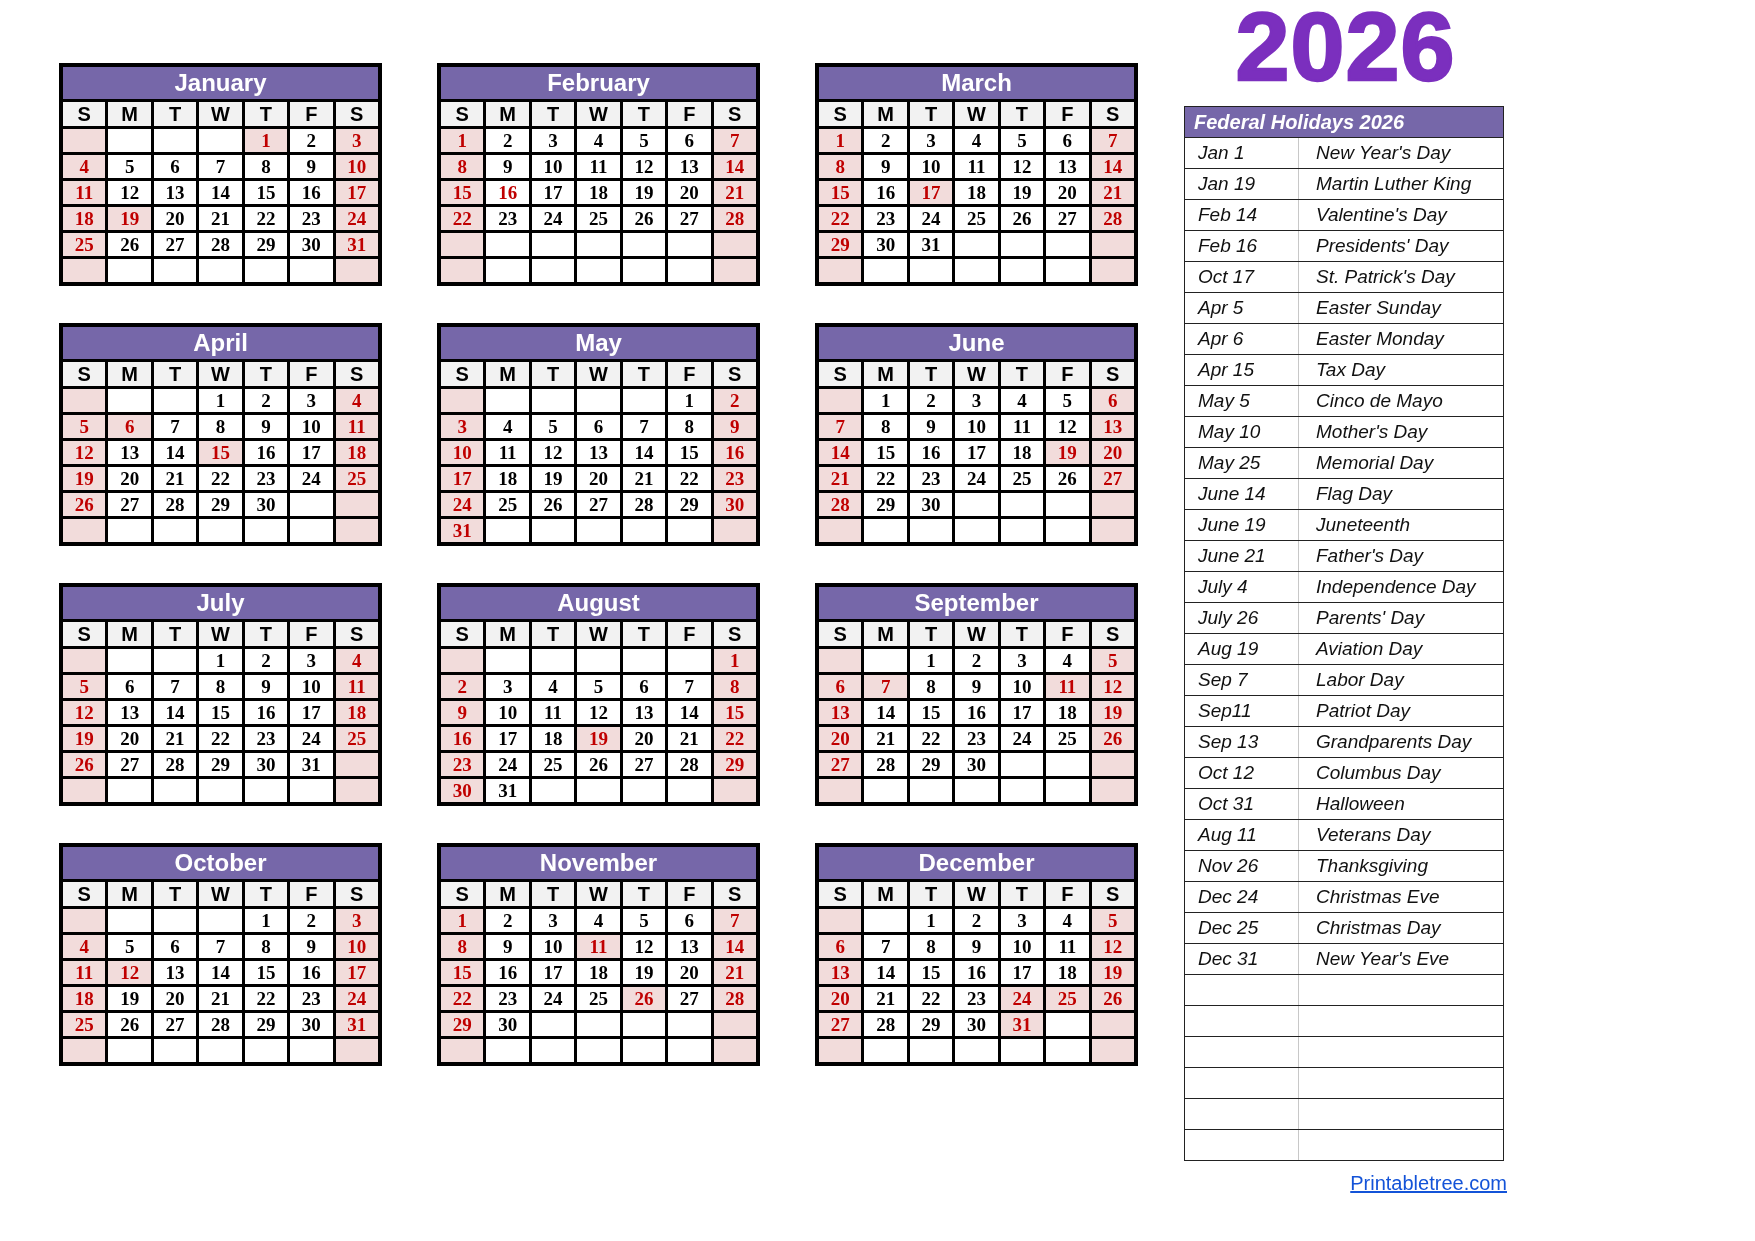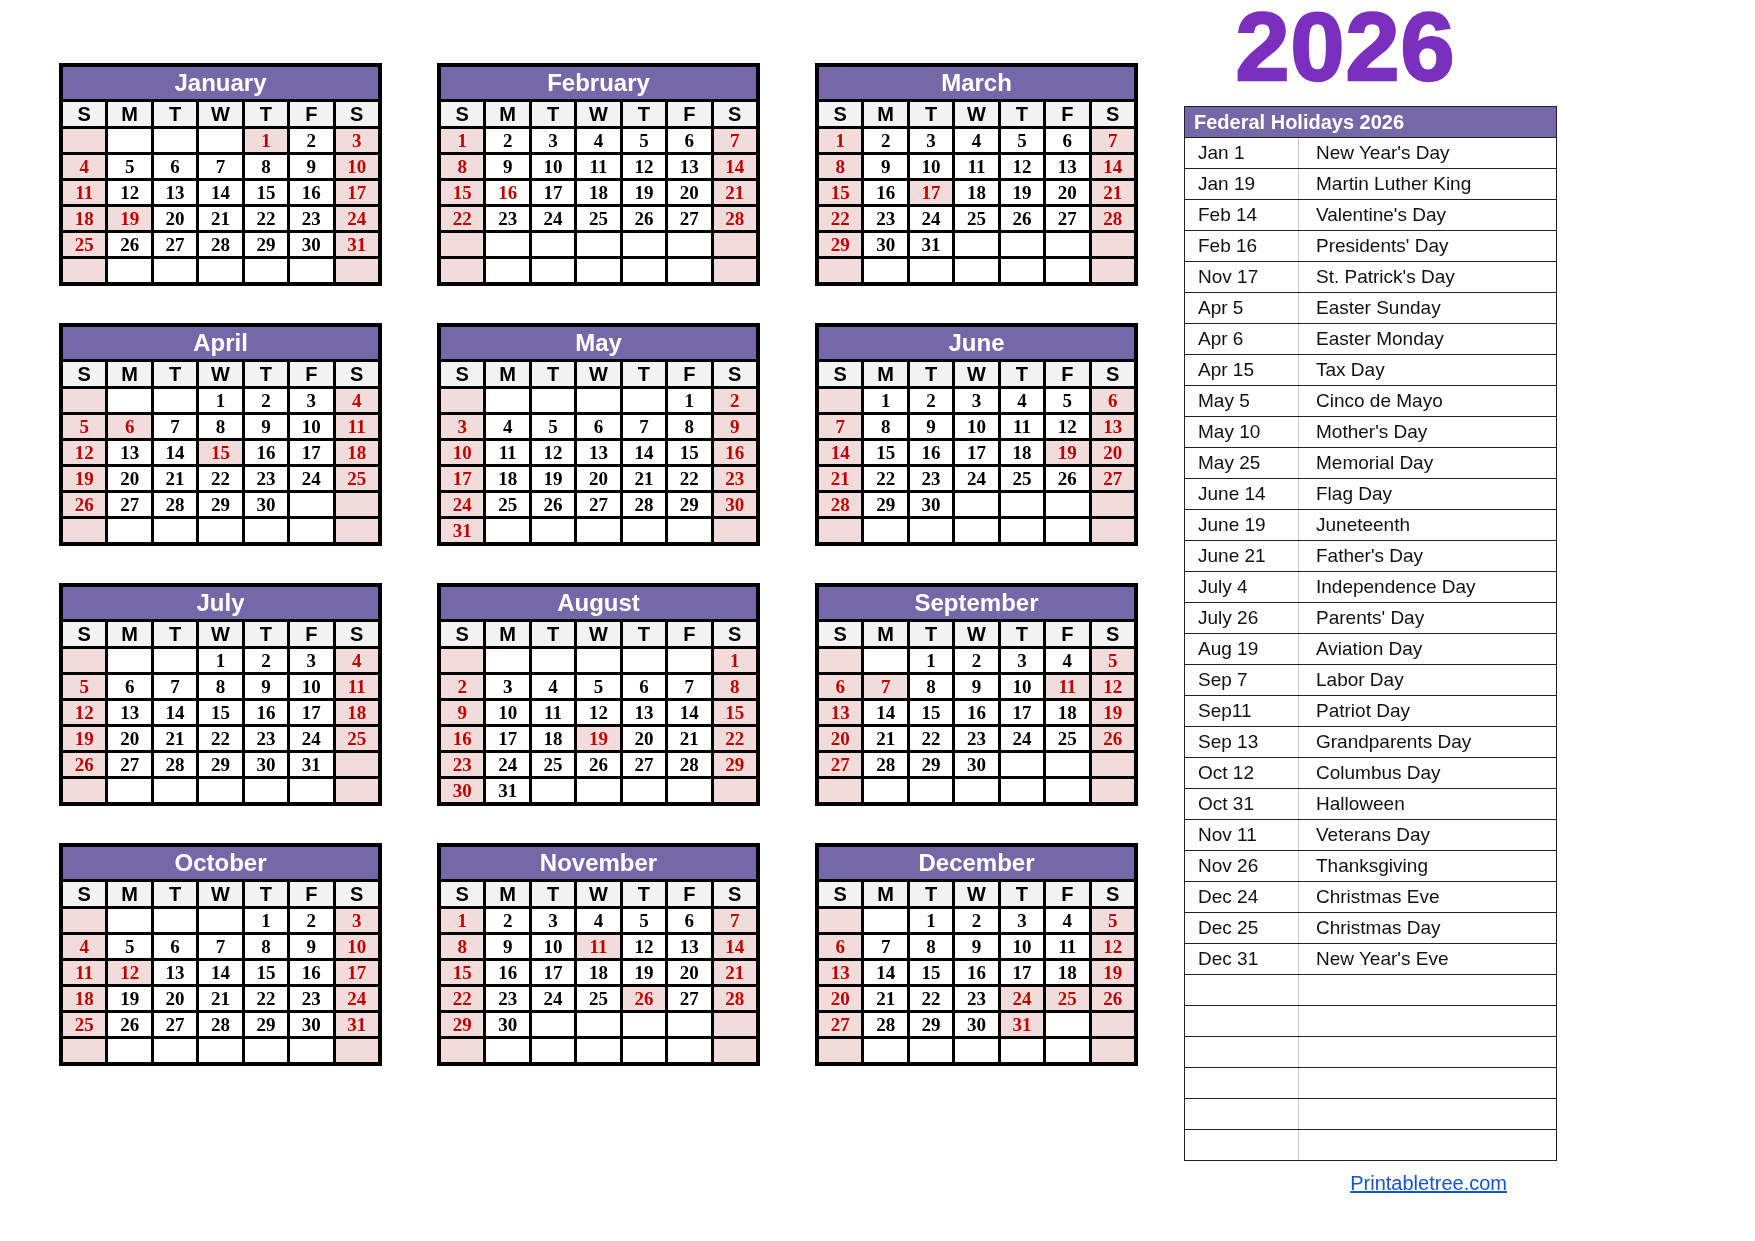--- a/index.html
+++ b/index.html
@@ -22,22 +22,22 @@
   .hol{background:var(--weekend-pink,#F2DCDB);color:var(--holiday-red,#C00000);}
   .redtxt{color:var(--holiday-red,#C00000);}
 
   
   .year-heading{position:absolute;left:1184px;top:-4px;width:323px;text-align:center;
                 font-weight:bold;font-size:97px;line-height:1.05;letter-spacing:1px;
                 color:var(--year-purple,#7B2FBE);
                 -webkit-text-stroke:2.5px var(--year-purple,#7B2FBE);}
 
   
-  .holiday-panel{position:absolute;left:1184px;top:106px;width:373px;box-sizing:border-box;
-                 border:1px solid #222;background:#fff;}
+  .holiday-panel{position:absolute;left:1184px;top:106px;width:320px;box-sizing:border-box;
+                 border:1px solid #222;background:#fff;font-style:italic;}
   .hp-header{background:var(--header-purple,#7667A9);color:#fff;font-weight:bold;font-size:20px;
              height:30px;line-height:30px;padding-left:9px;}
   .hp-row{display:flex;height:30px;line-height:30px;border-top:1px solid #222;
           font-size:19px;color:#111;background:#fff;gap:8px;}
   .hp-date{width:100px;padding-left:13px;border-right:1px solid #c8c8c8;flex:none;}
   .hp-name{padding-left:9px;flex:1;}
 
   
   .footer-link{position:absolute;left:1184px;top:1172px;width:323px;text-align:right;
                font-size:20px;color:var(--link-blue,#1353D8);text-decoration:underline;cursor:pointer;}
@@ -713,21 +713,21 @@
         </div>
         <div class="hp-row">
           <div class="hp-date">Feb 14</div>
           <div class="hp-name">Valentine's Day</div>
         </div>
         <div class="hp-row">
           <div class="hp-date">Feb 16</div>
           <div class="hp-name">Presidents' Day</div>
         </div>
         <div class="hp-row">
-          <div class="hp-date">Nov 17</div>
+          <div class="hp-date">Oct 17</div>
           <div class="hp-name">St. Patrick's Day</div>
         </div>
         <div class="hp-row">
           <div class="hp-date">Apr 5</div>
           <div class="hp-name">Easter Sunday</div>
         </div>
         <div class="hp-row">
           <div class="hp-date">Apr 6</div>
           <div class="hp-name">Easter Monday</div>
         </div>
@@ -785,21 +785,21 @@
         </div>
         <div class="hp-row">
           <div class="hp-date">Oct 12</div>
           <div class="hp-name">Columbus Day</div>
         </div>
         <div class="hp-row">
           <div class="hp-date">Oct 31</div>
           <div class="hp-name">Halloween</div>
         </div>
         <div class="hp-row">
-          <div class="hp-date">Nov 11</div>
+          <div class="hp-date">Aug 11</div>
           <div class="hp-name">Veterans Day</div>
         </div>
         <div class="hp-row">
           <div class="hp-date">Nov 26</div>
           <div class="hp-name">Thanksgiving</div>
         </div>
         <div class="hp-row">
           <div class="hp-date">Dec 24</div>
           <div class="hp-name">Christmas Eve</div>
         </div>

